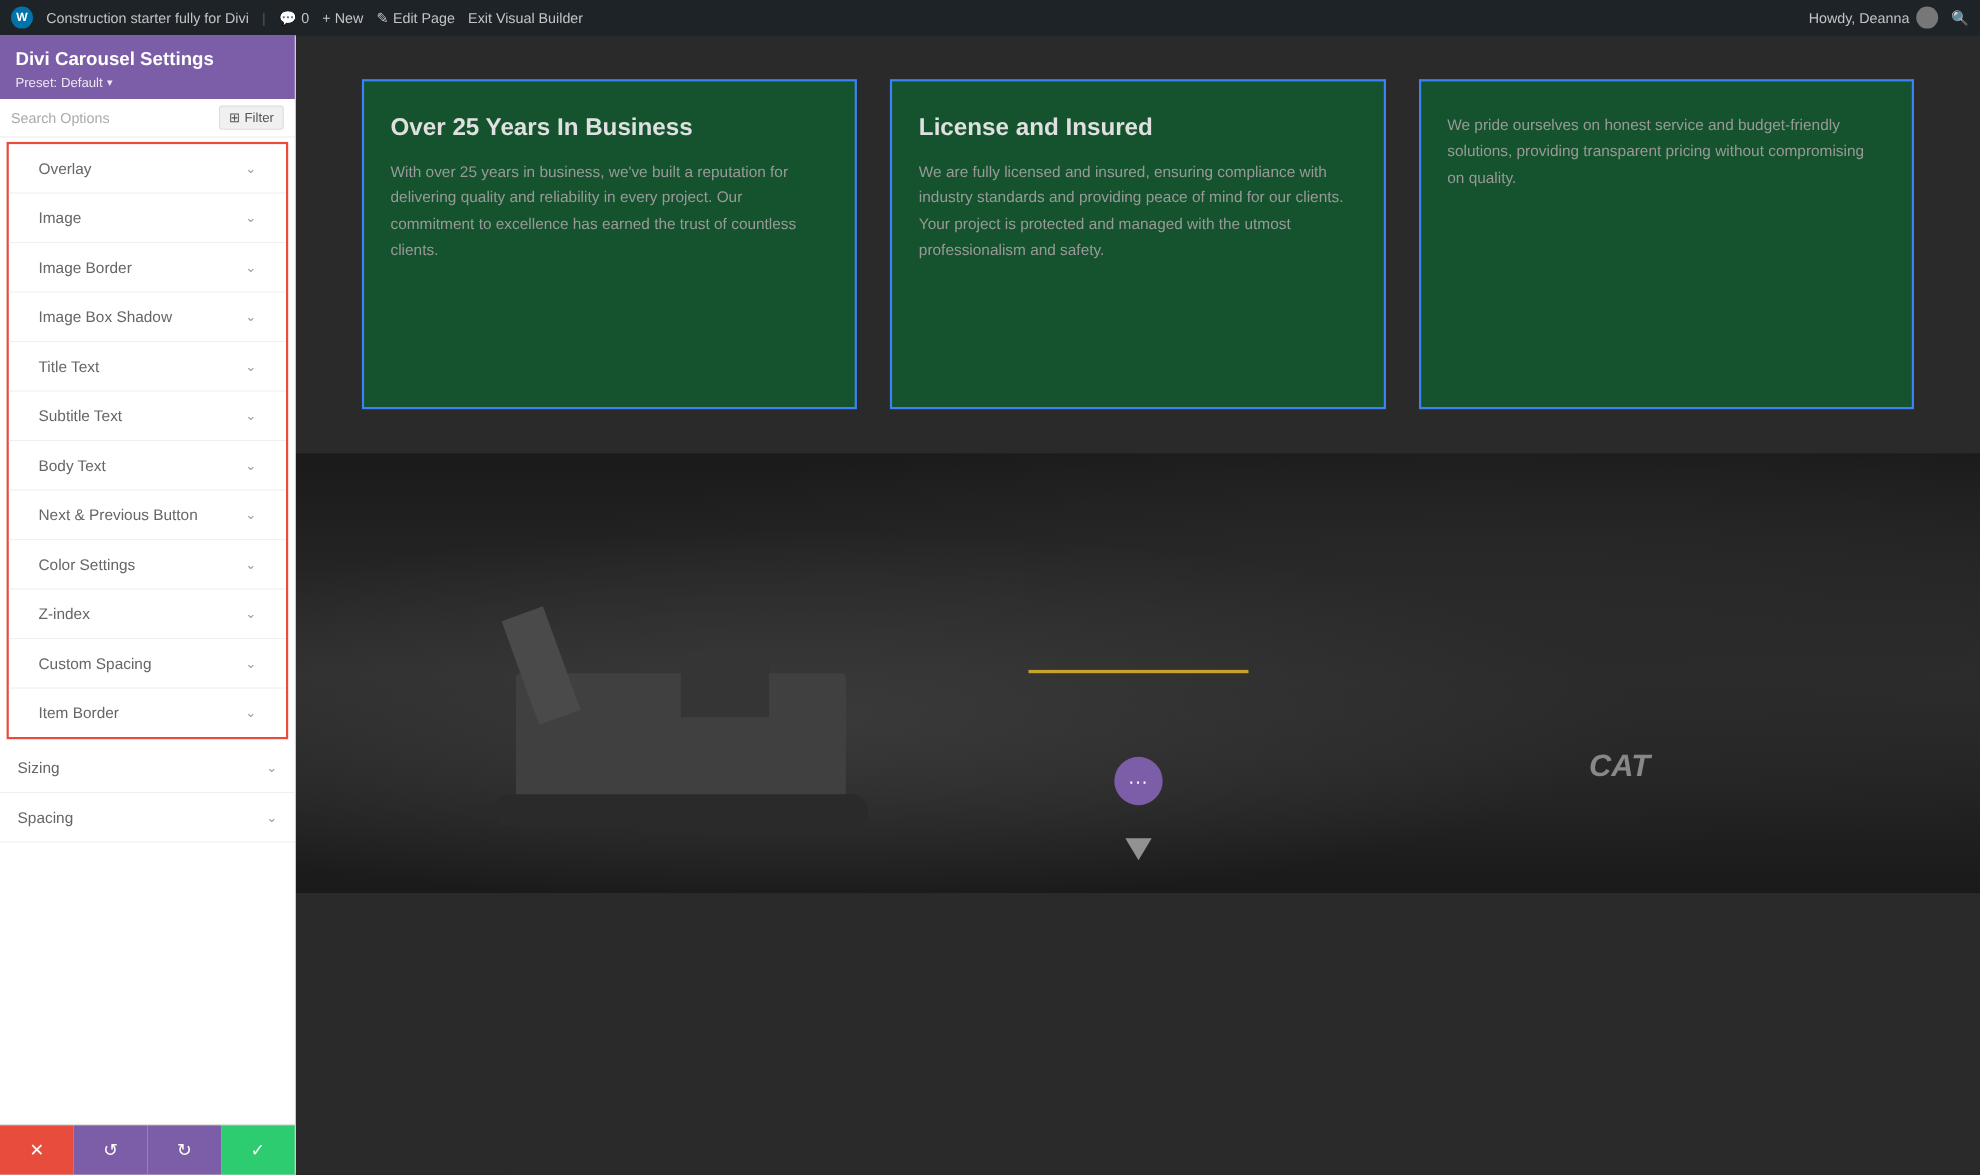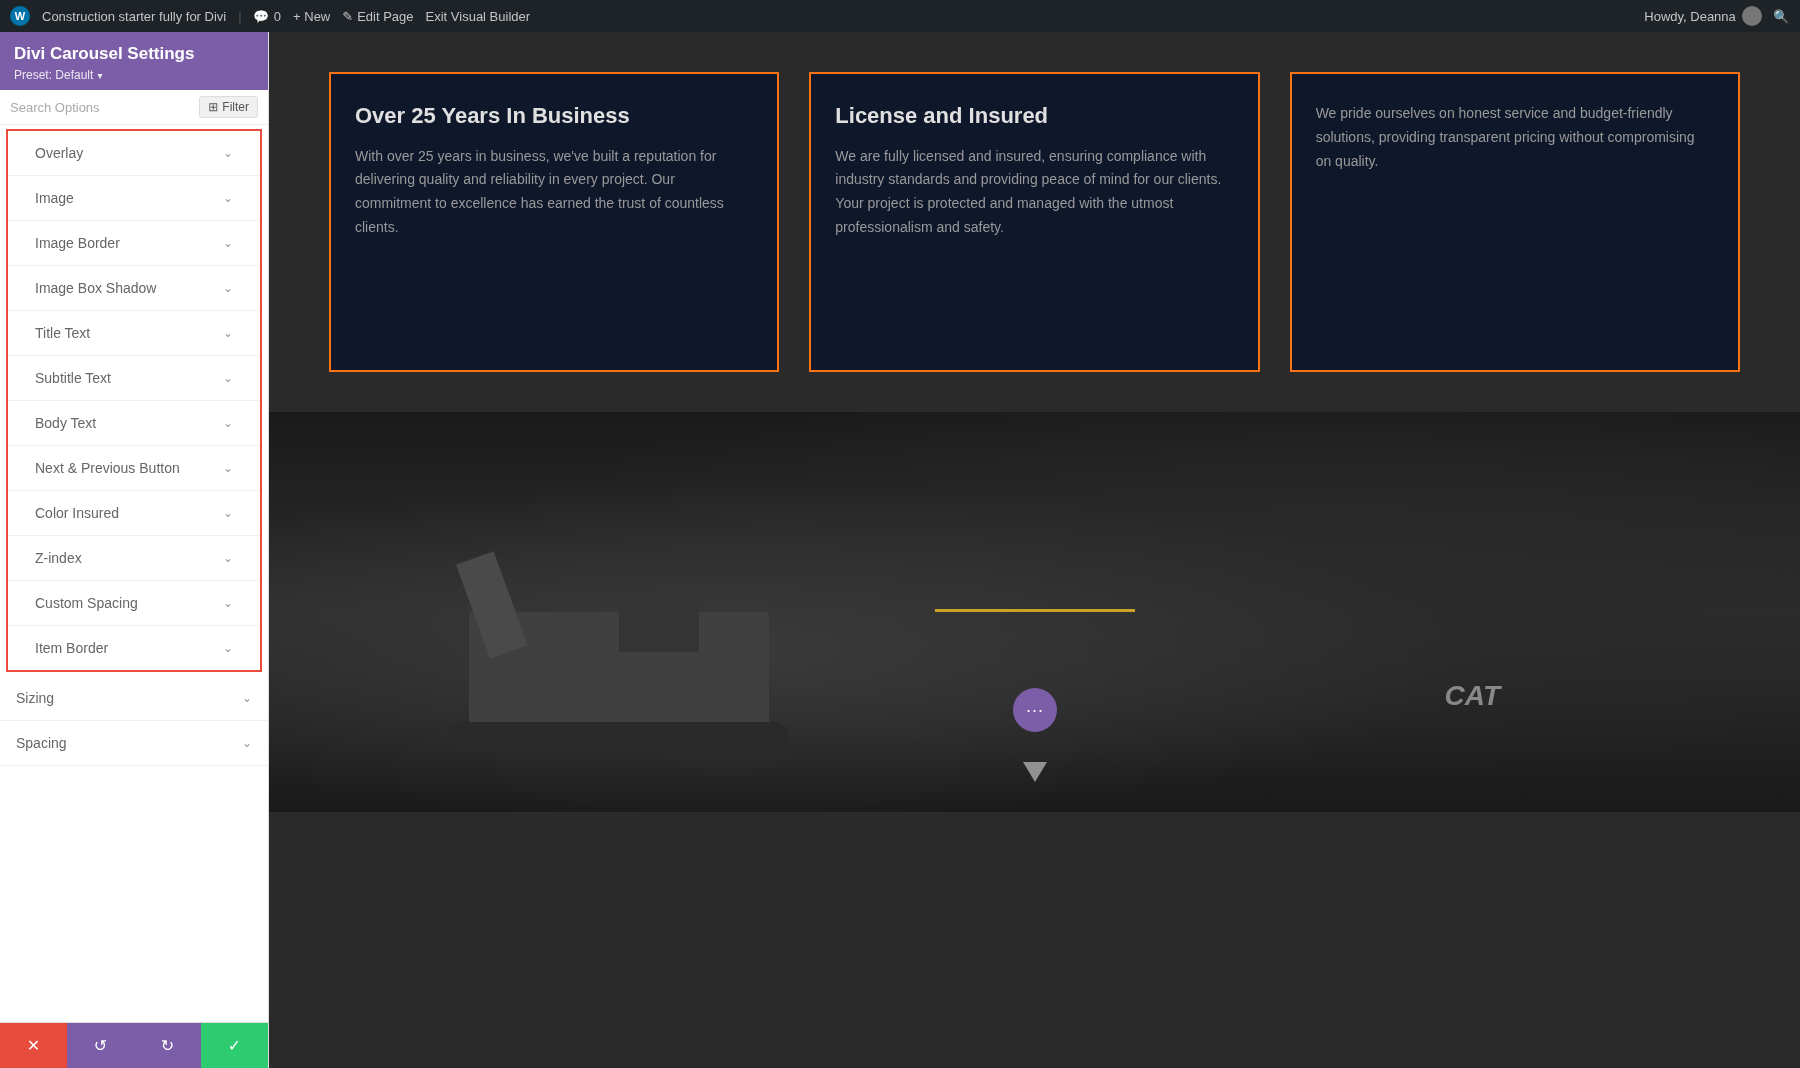--- a/index.html
+++ b/index.html
@@ -194,22 +194,22 @@
 
     
     .cards-section {
       padding: 40px 60px;
       display: flex;
       gap: 30px;
     }
 
     .card {
       flex: 1;
-      border: 2px solid #f97316;
-      background: #0f172a;
+      border: 2px solid #3b82f6;
+      background: #14532d;
       padding: 28px 24px;
       min-height: 300px;
     }
     .card-title {
       font-size: 22px;
       font-weight: 600;
       color: #e0e0e0;
       margin-bottom: 14px;
       line-height: 1.3;
     }
@@ -398,21 +398,21 @@
           <span class="setting-item-label">Body Text</span>
           <span class="chevron-down">⌄</span>
         </div>
 
         <div class="setting-item">
           <span class="setting-item-label">Next &amp; Previous Button</span>
           <span class="chevron-down">⌄</span>
         </div>
 
         <div class="setting-item">
-          <span class="setting-item-label">Color Insured</span>
+          <span class="setting-item-label">Color Settings</span>
           <span class="chevron-down">⌄</span>
         </div>
 
         <div class="setting-item">
           <span class="setting-item-label">Z-index</span>
           <span class="chevron-down">⌄</span>
         </div>
 
         <div class="setting-item">
           <span class="setting-item-label">Custom Spacing</span>

